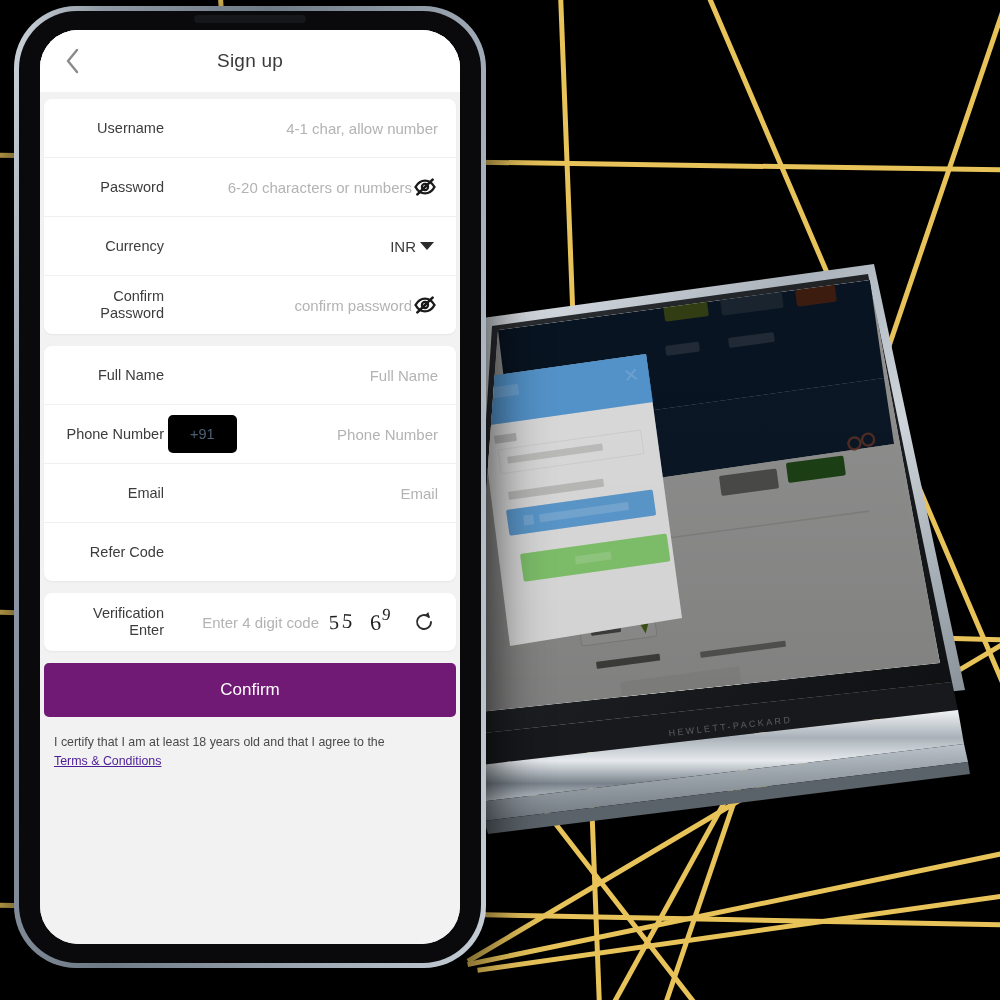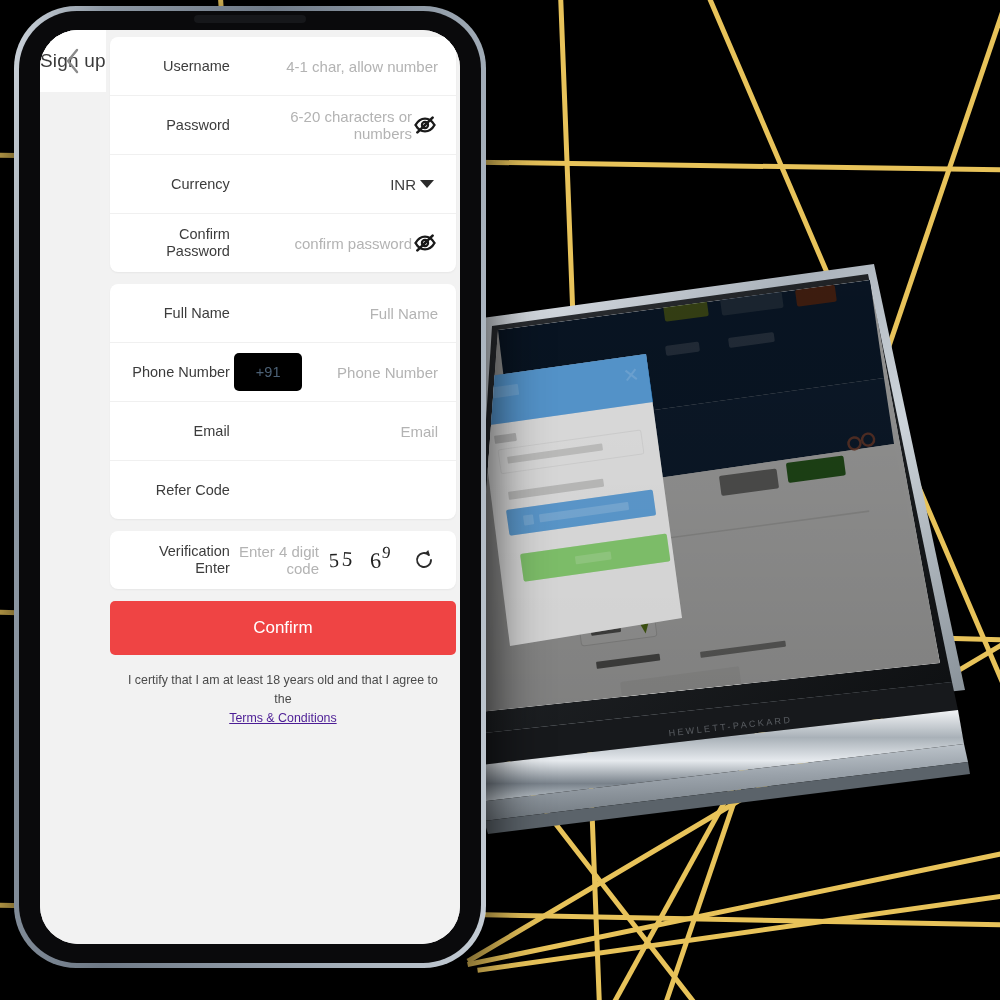--- a/index.html
+++ b/index.html
@@ -44,21 +44,21 @@
     border-radius:38px;
     background:#f2f2f2;
     overflow:hidden;
   }
   .speaker{
     position:absolute;left:50%;top:9px;transform:translateX(-50%);
     width:112px;height:8px;border-radius:5px;background:#16171a;z-index:6;
   }
 
   
-  .app{position:absolute;inset:0;display:flex;flex-direction:row;background:#f2f2f2;}
+  .app{position:absolute;inset:0;display:flex;flex-direction:column;background:#f2f2f2;}
   .appbar{
     height:62px;min-height:62px;background:#ffffff;
     display:flex;align-items:center;position:relative;
   }
   .back-btn{
     position:absolute;left:18px;top:50%;transform:translateY(-50%);
     width:30px;height:30px;display:flex;align-items:center;justify-content:center;
     cursor:pointer;
   }
   .appbar-title{
@@ -106,27 +106,27 @@
   .c0{font-size:20px;transform:translateY(0px) rotate(-3deg);}
   .c1{font-size:21px;margin-left:3px;transform:translateY(-1px) rotate(4deg);}
   .c2{font-size:22px;margin-left:17px;transform:translateY(1px) rotate(-4deg);}
   .c3{font-size:17px;margin-left:1px;transform:translateY(-9px) rotate(6deg);}
   .refresh{
     width:28px;height:28px;display:flex;align-items:center;justify-content:center;
     cursor:pointer;margin-left:14px;
   }
 
   .confirm-btn{
-    margin:0 4px;height:54px;border-radius:5px;background:#ef4444;
+    margin:0 4px;height:54px;border-radius:5px;background:#701a75;
     display:flex;align-items:center;justify-content:center;
     color:#fff;font-size:17px;cursor:pointer;border:none;width:calc(100% - 8px);
     font-family:inherit;
   }
   .terms{
-    margin:16px 14px 0 14px;text-align:center;font-size:12.4px;color:#4a4a4a;line-height:1.55;
+    margin:16px 14px 0 14px;text-align:left;font-size:12.4px;color:#4a4a4a;line-height:1.55;
   }
   .terms a{color:#4c1d95;text-decoration:underline;cursor:pointer;}
 </style>
 </head>
 <body>
 
 <div class="stage">
 
   <svg class="bg-lines" viewBox="0 0 1000 1000" width="1000" height="1000" aria-hidden="true">
     <g stroke="#e8c35a" stroke-width="5" fill="none" stroke-linecap="square">

